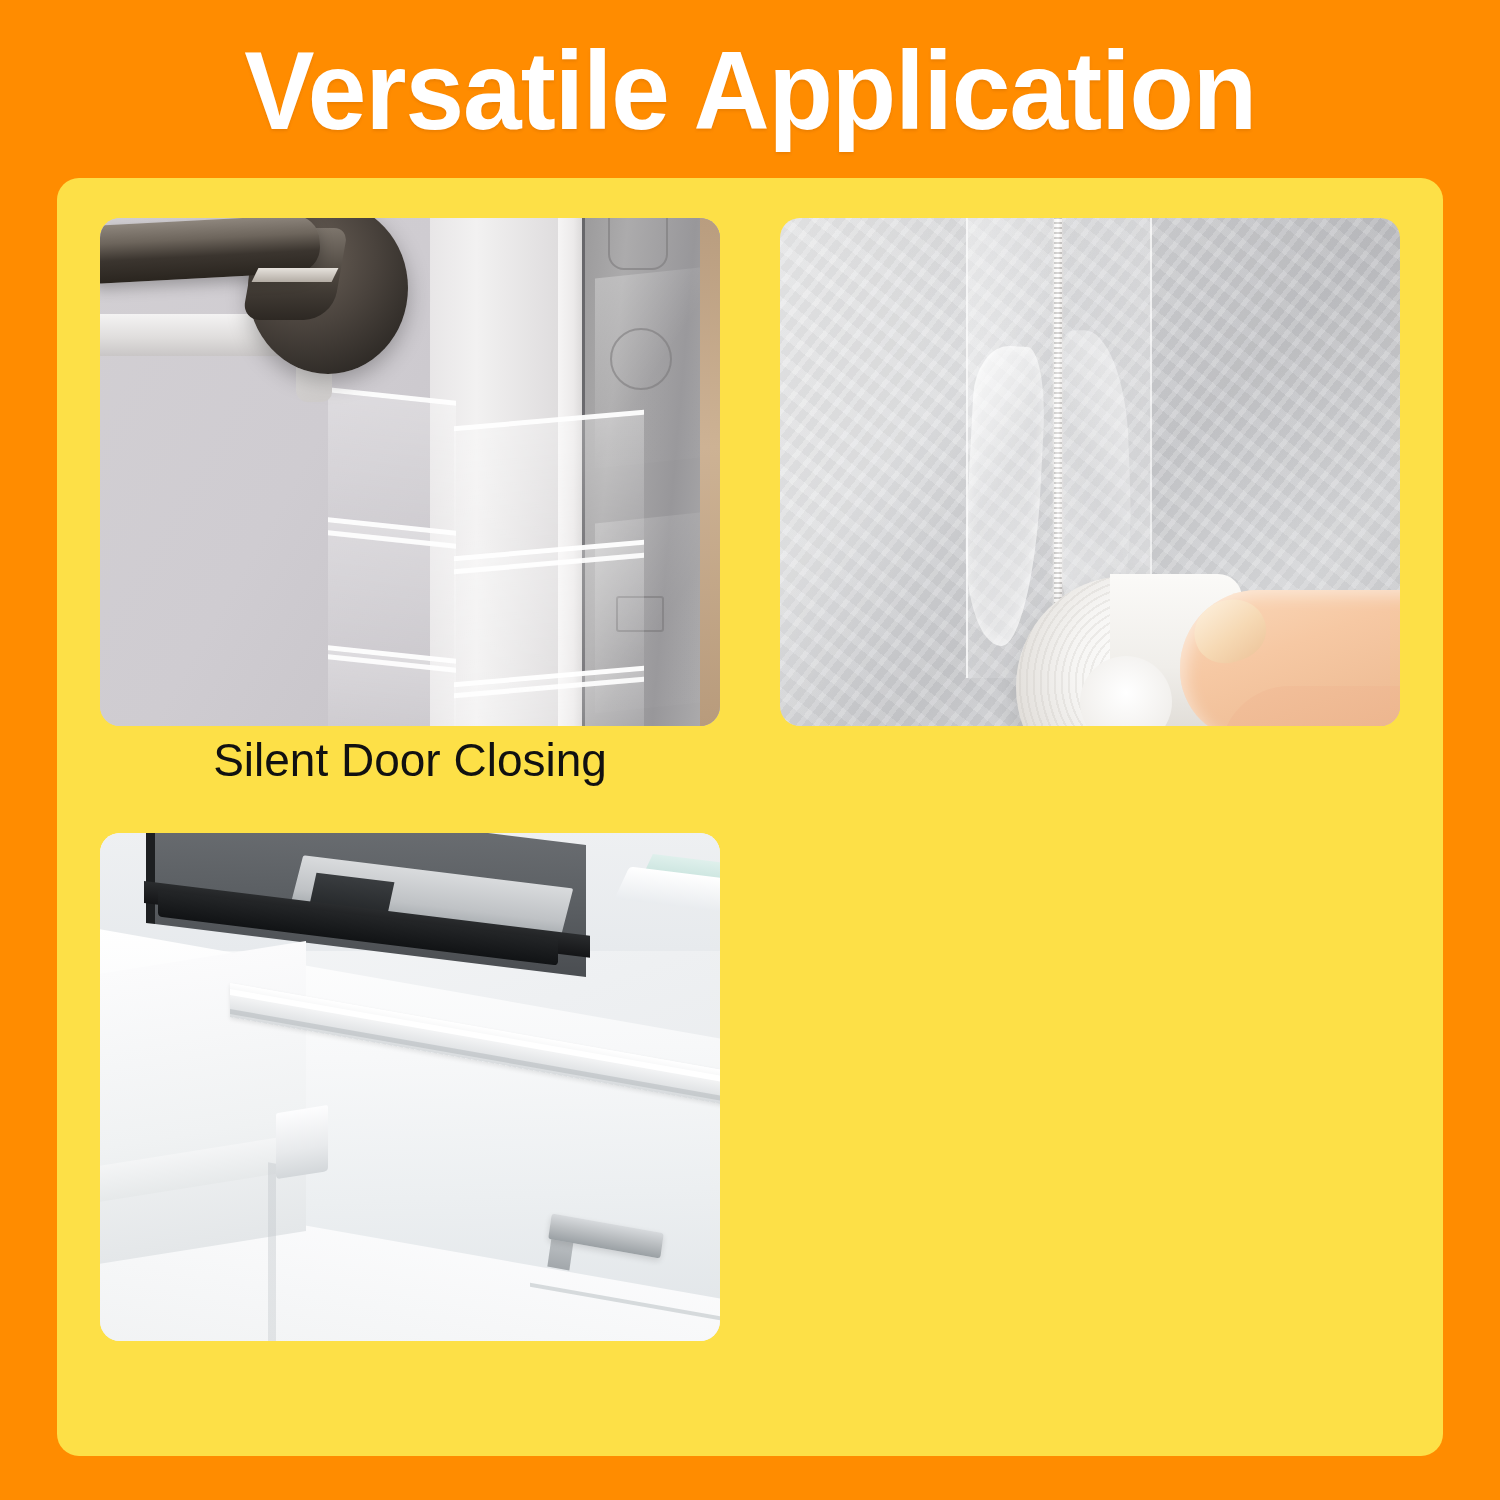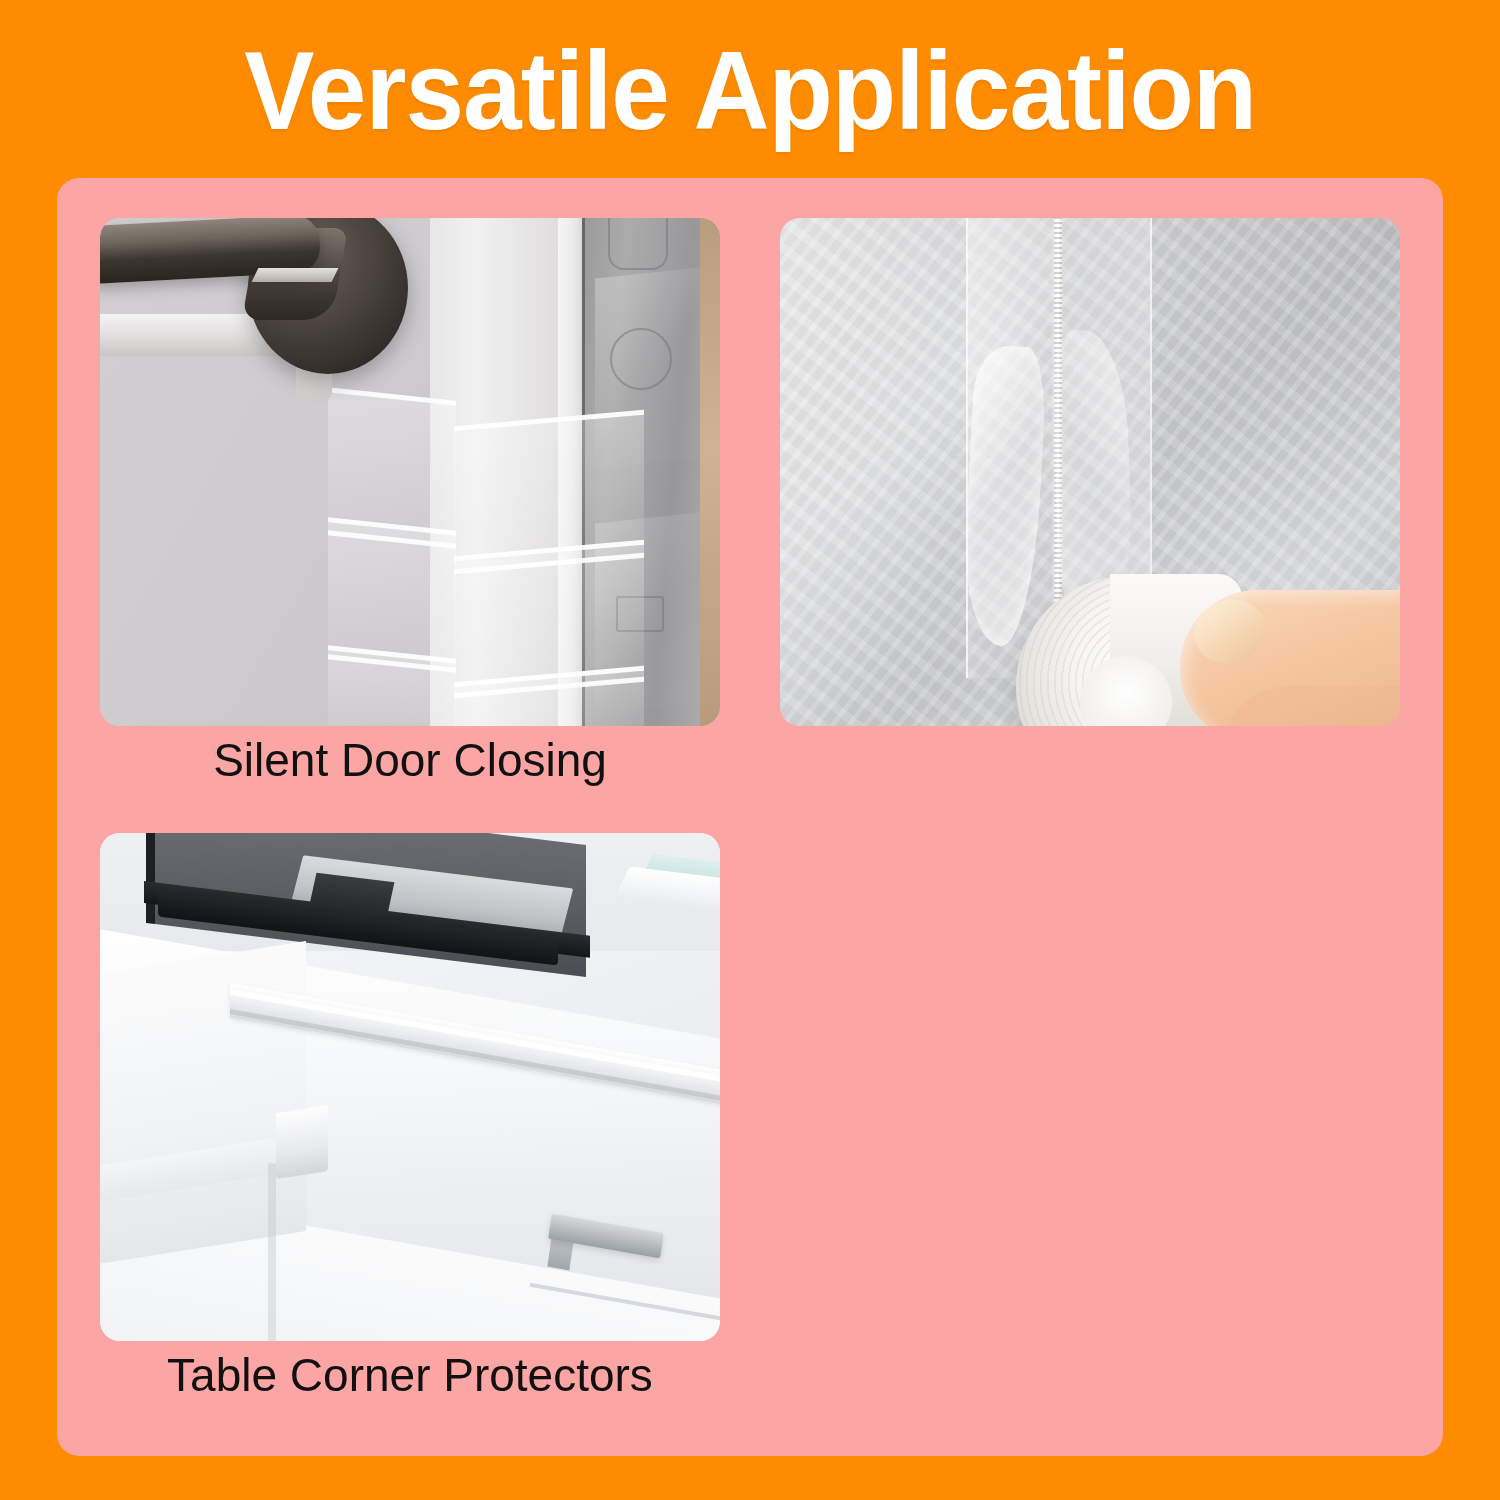--- a/index.html
+++ b/index.html
@@ -47,21 +47,21 @@
     margin-top: 4px;
   }
 
   
   .card {
     position: absolute;
     left: 57px;
     top: 178px;
     width: 1386px;
     height: 1278px;
-    background: #fca5a5;
+    background: #fde047;
     border-radius: 22px;
     box-sizing: border-box;
   }
 
   .grid {
     position: absolute;
     left: 43px;
     top: 40px;
     width: 1300px;
     height: 1210px;
@@ -579,18 +579,17 @@
           <div class="cab-left-edge"></div>
           <div class="protector"></div>
           <div class="protector-line"></div>
           <div class="protector-line2"></div>
           <div class="protector-cap"></div>
           <div class="drawer-gap"></div>
           <div class="handle-post"></div>
           <div class="handle"></div>
           <div class="drawer-line"></div>
         </div>
-        <div class="caption">Table Corner Protectors</div>
       </div>
 
     </div>
   </div>
 </div>
 
 </body></html>

